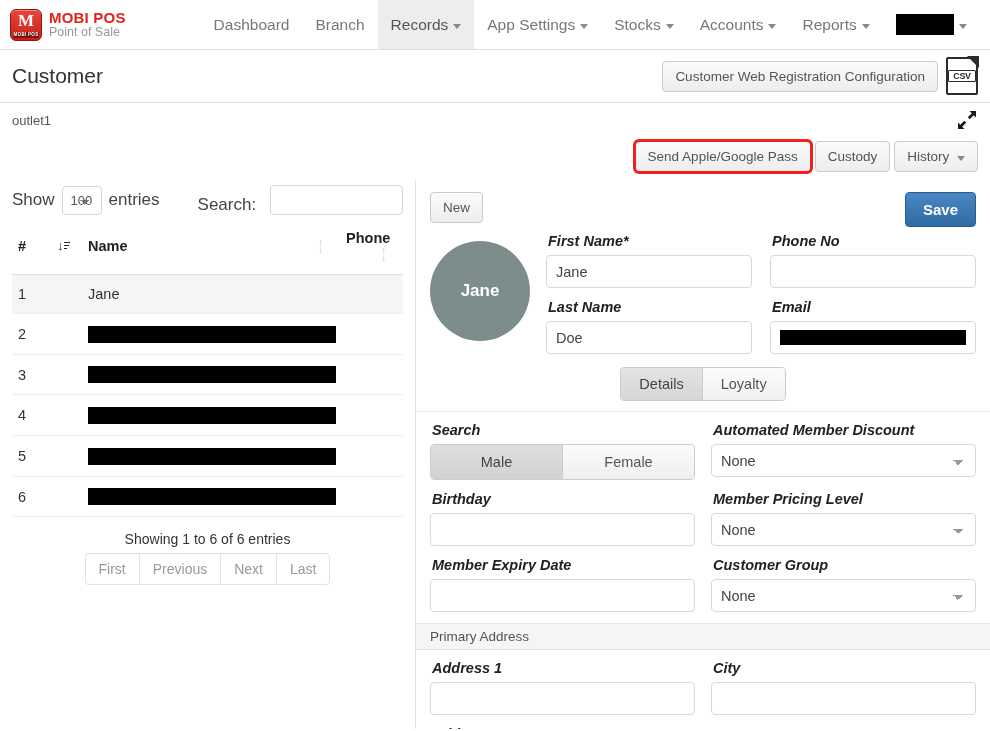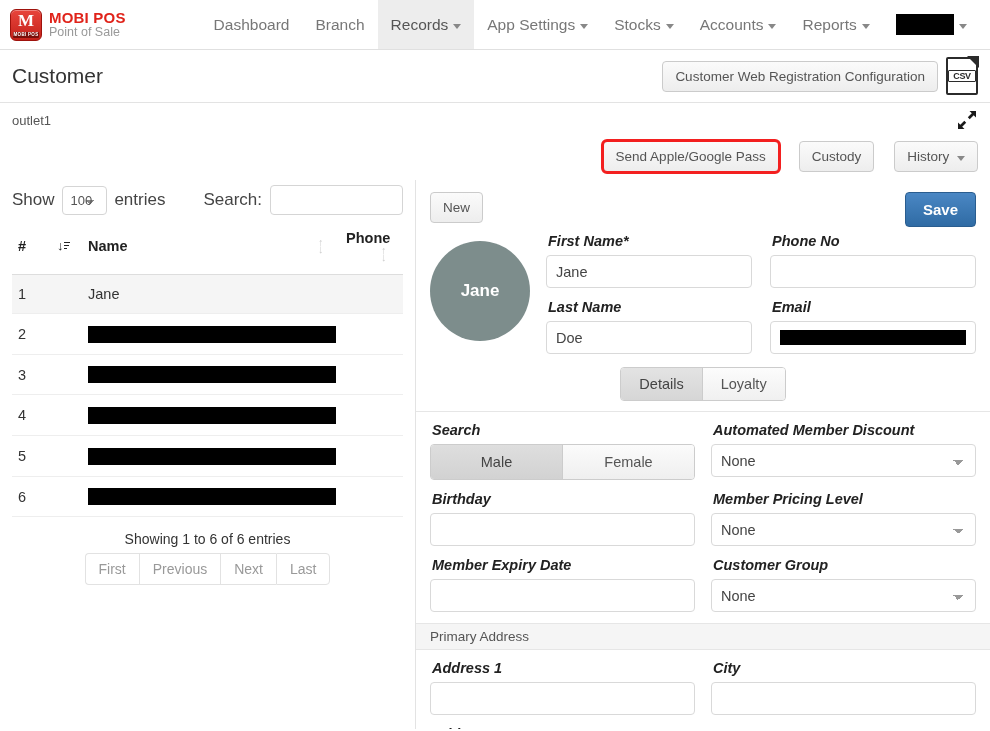--- a/index.html
+++ b/index.html
@@ -103,21 +103,21 @@
     height:34px; display:flex; align-items:center;
     padding:0 12px; position:relative;
   }
   .outlet-name{ font-size:13px; color:#555; }
   .expand-icon{ margin-left:auto; width:22px;height:22px; position:relative; cursor:pointer;}
   .expand-icon svg{ display:block; }
 
   
   .action-bar{
     display:flex; justify-content:flex-end; align-items:center;
-    gap:20px; padding:4px 12px 8px 12px;
+    gap:4px; padding:4px 12px 8px 12px;
   }
   .btn-highlight{ outline:3px solid #f32020; outline-offset:-1px; border-radius:4px; }
 
   
   .main{ display:flex; height:549px; }
   .left-pane{ width:415px; padding:0 12px 0 12px; flex:none; }
   .right-pane{
     flex:1; border-left:1px solid #e3e3e3;
     position:relative; overflow:hidden;
   }
@@ -132,21 +132,21 @@
     font-family:"Liberation Sans", sans-serif;
     width:66px; height:29px;
     -webkit-appearance:none; appearance:none;
     background-image:
       linear-gradient(45deg,transparent 50%,#888 50%),
       linear-gradient(135deg,#888 50%,transparent 50%);
     background-position: calc(100% - 16px) 13px, calc(100% - 11px) 13px;
     background-size:5px 5px,5px 5px;
     background-repeat:no-repeat;
   }
-  .search-wrap{ margin-left:38px; display:flex; align-items:center; gap:8px; }
+  .search-wrap{ margin-left:38px; display:flex; align-items:flex-end; gap:14px; }
   .search-input{
     width:133px;height:30px;
     border:1px solid #d5d5d5;border-radius:4px;
     padding:0 8px; font-size:13px;
     font-family:"Liberation Sans", sans-serif;
   }
 
   
   table.dt{ width:100%; border-collapse:collapse; }
   table.dt thead th{

